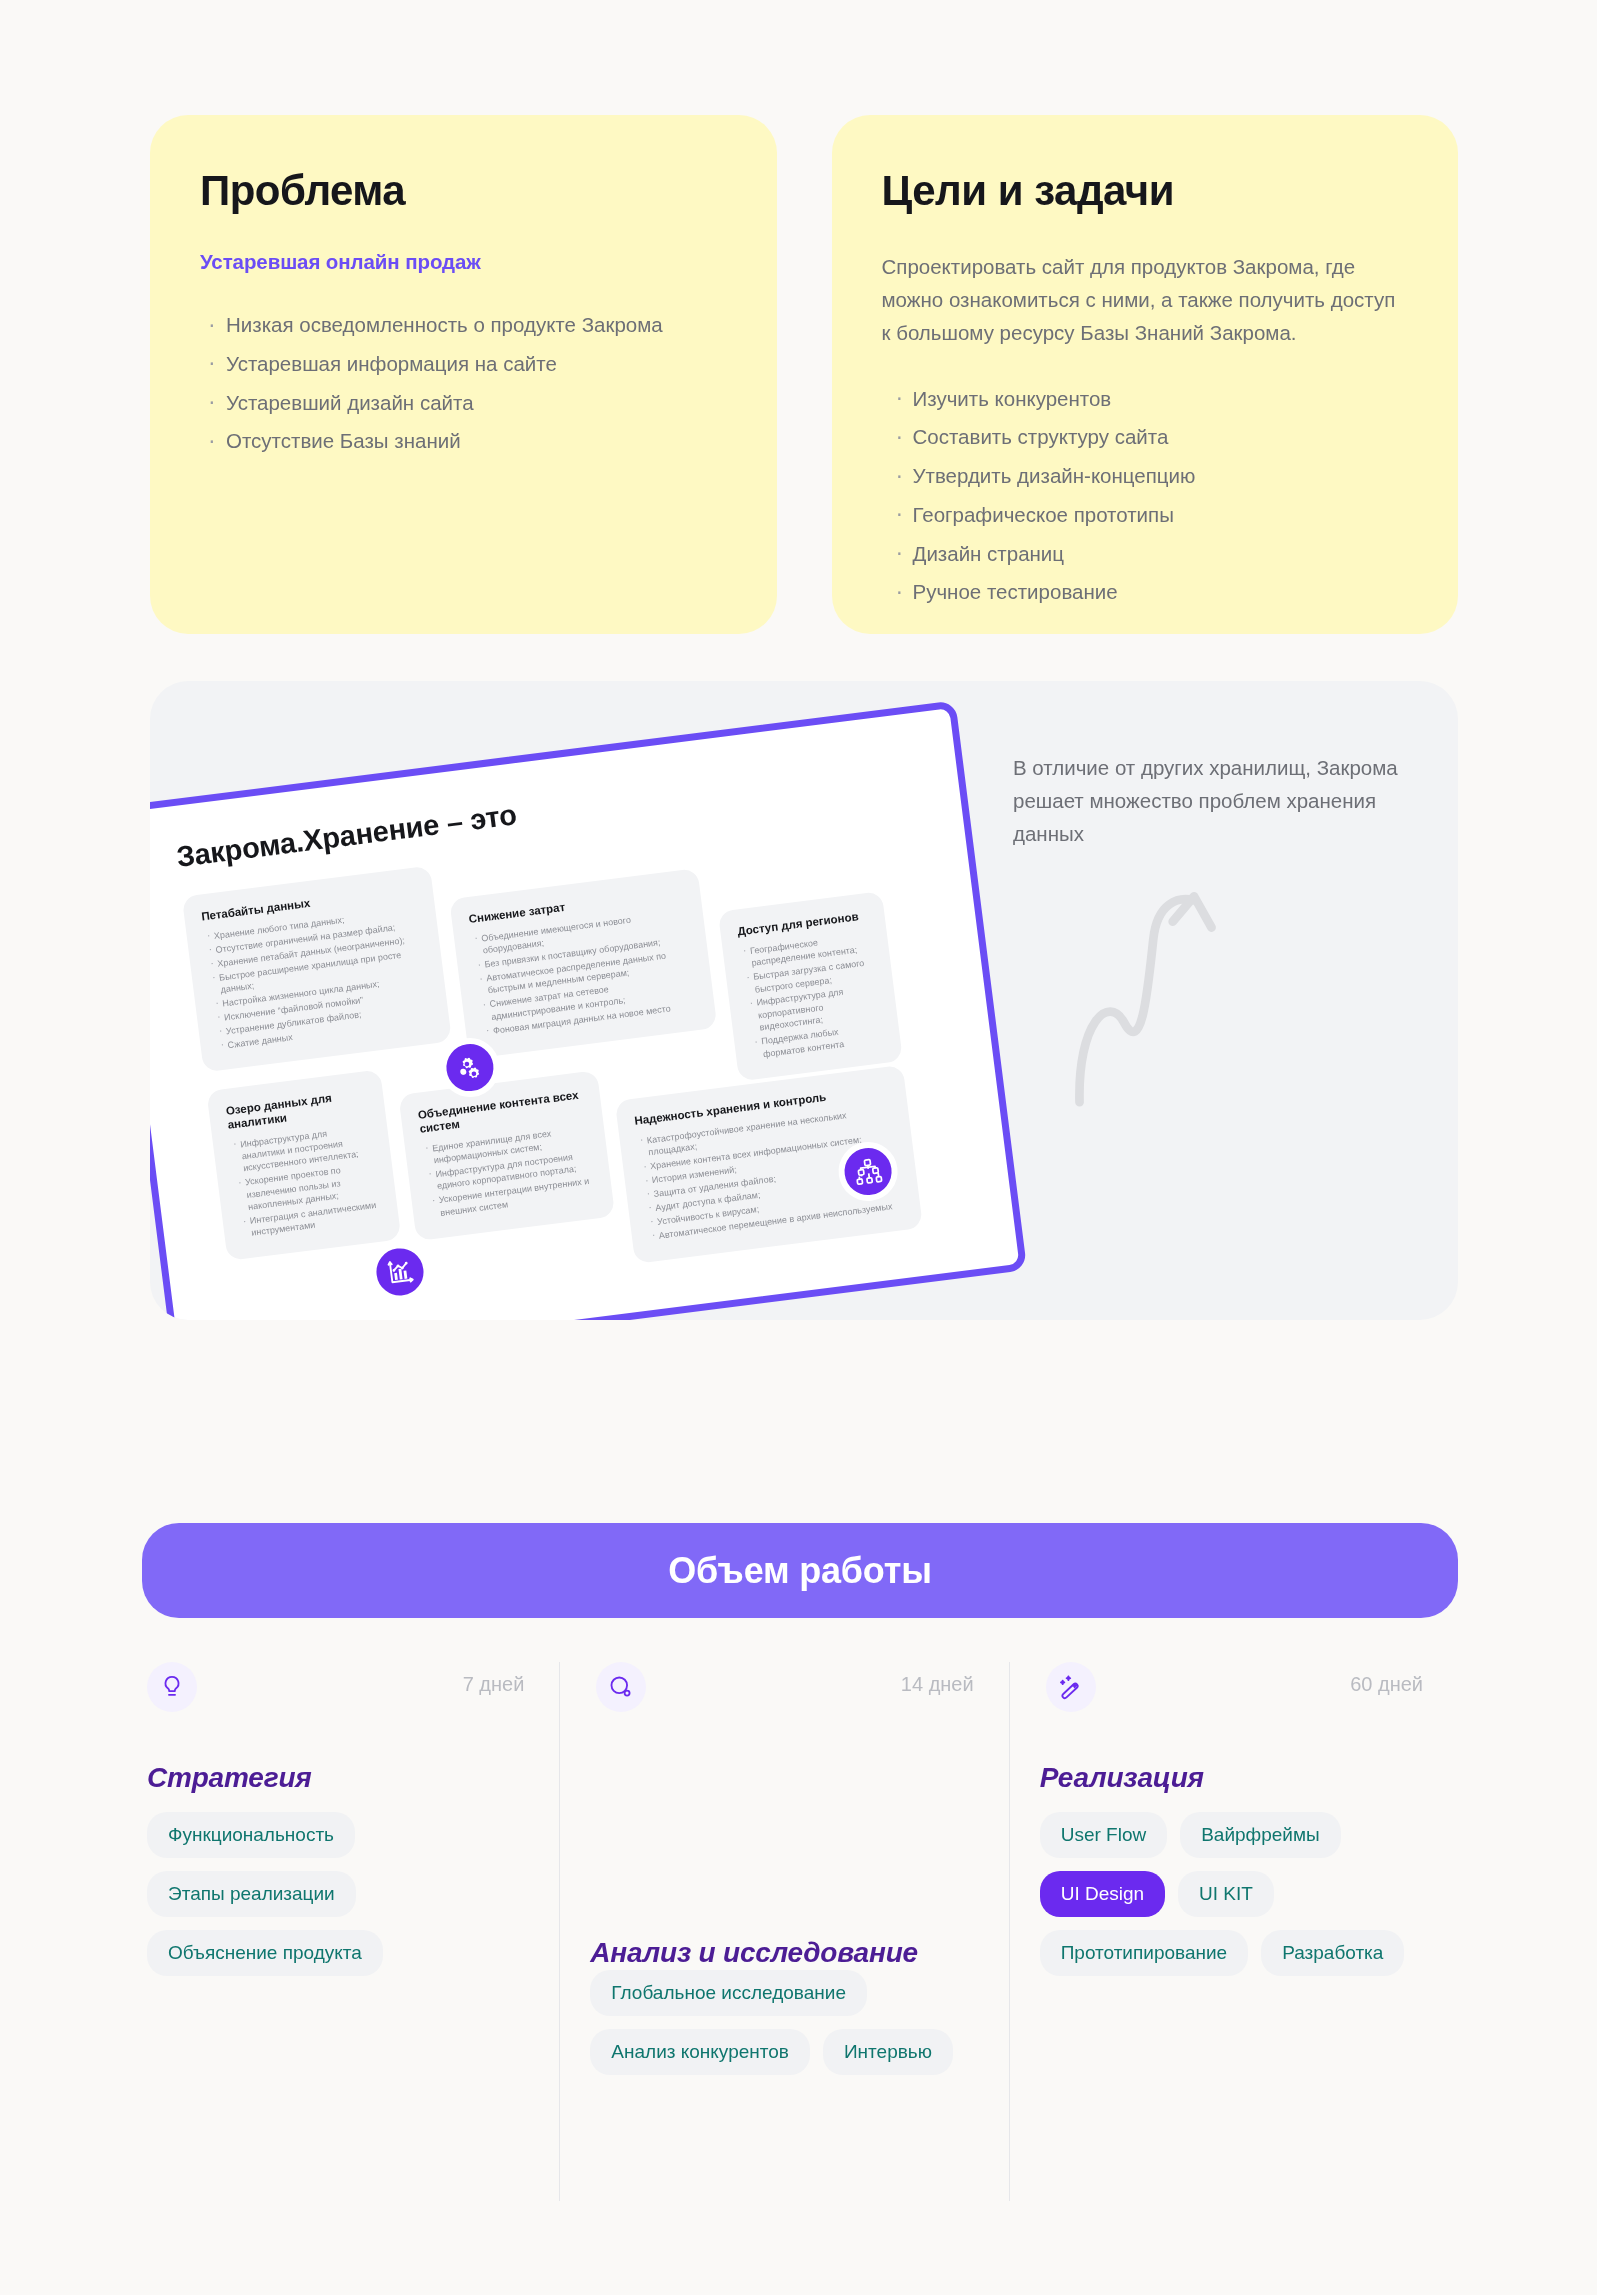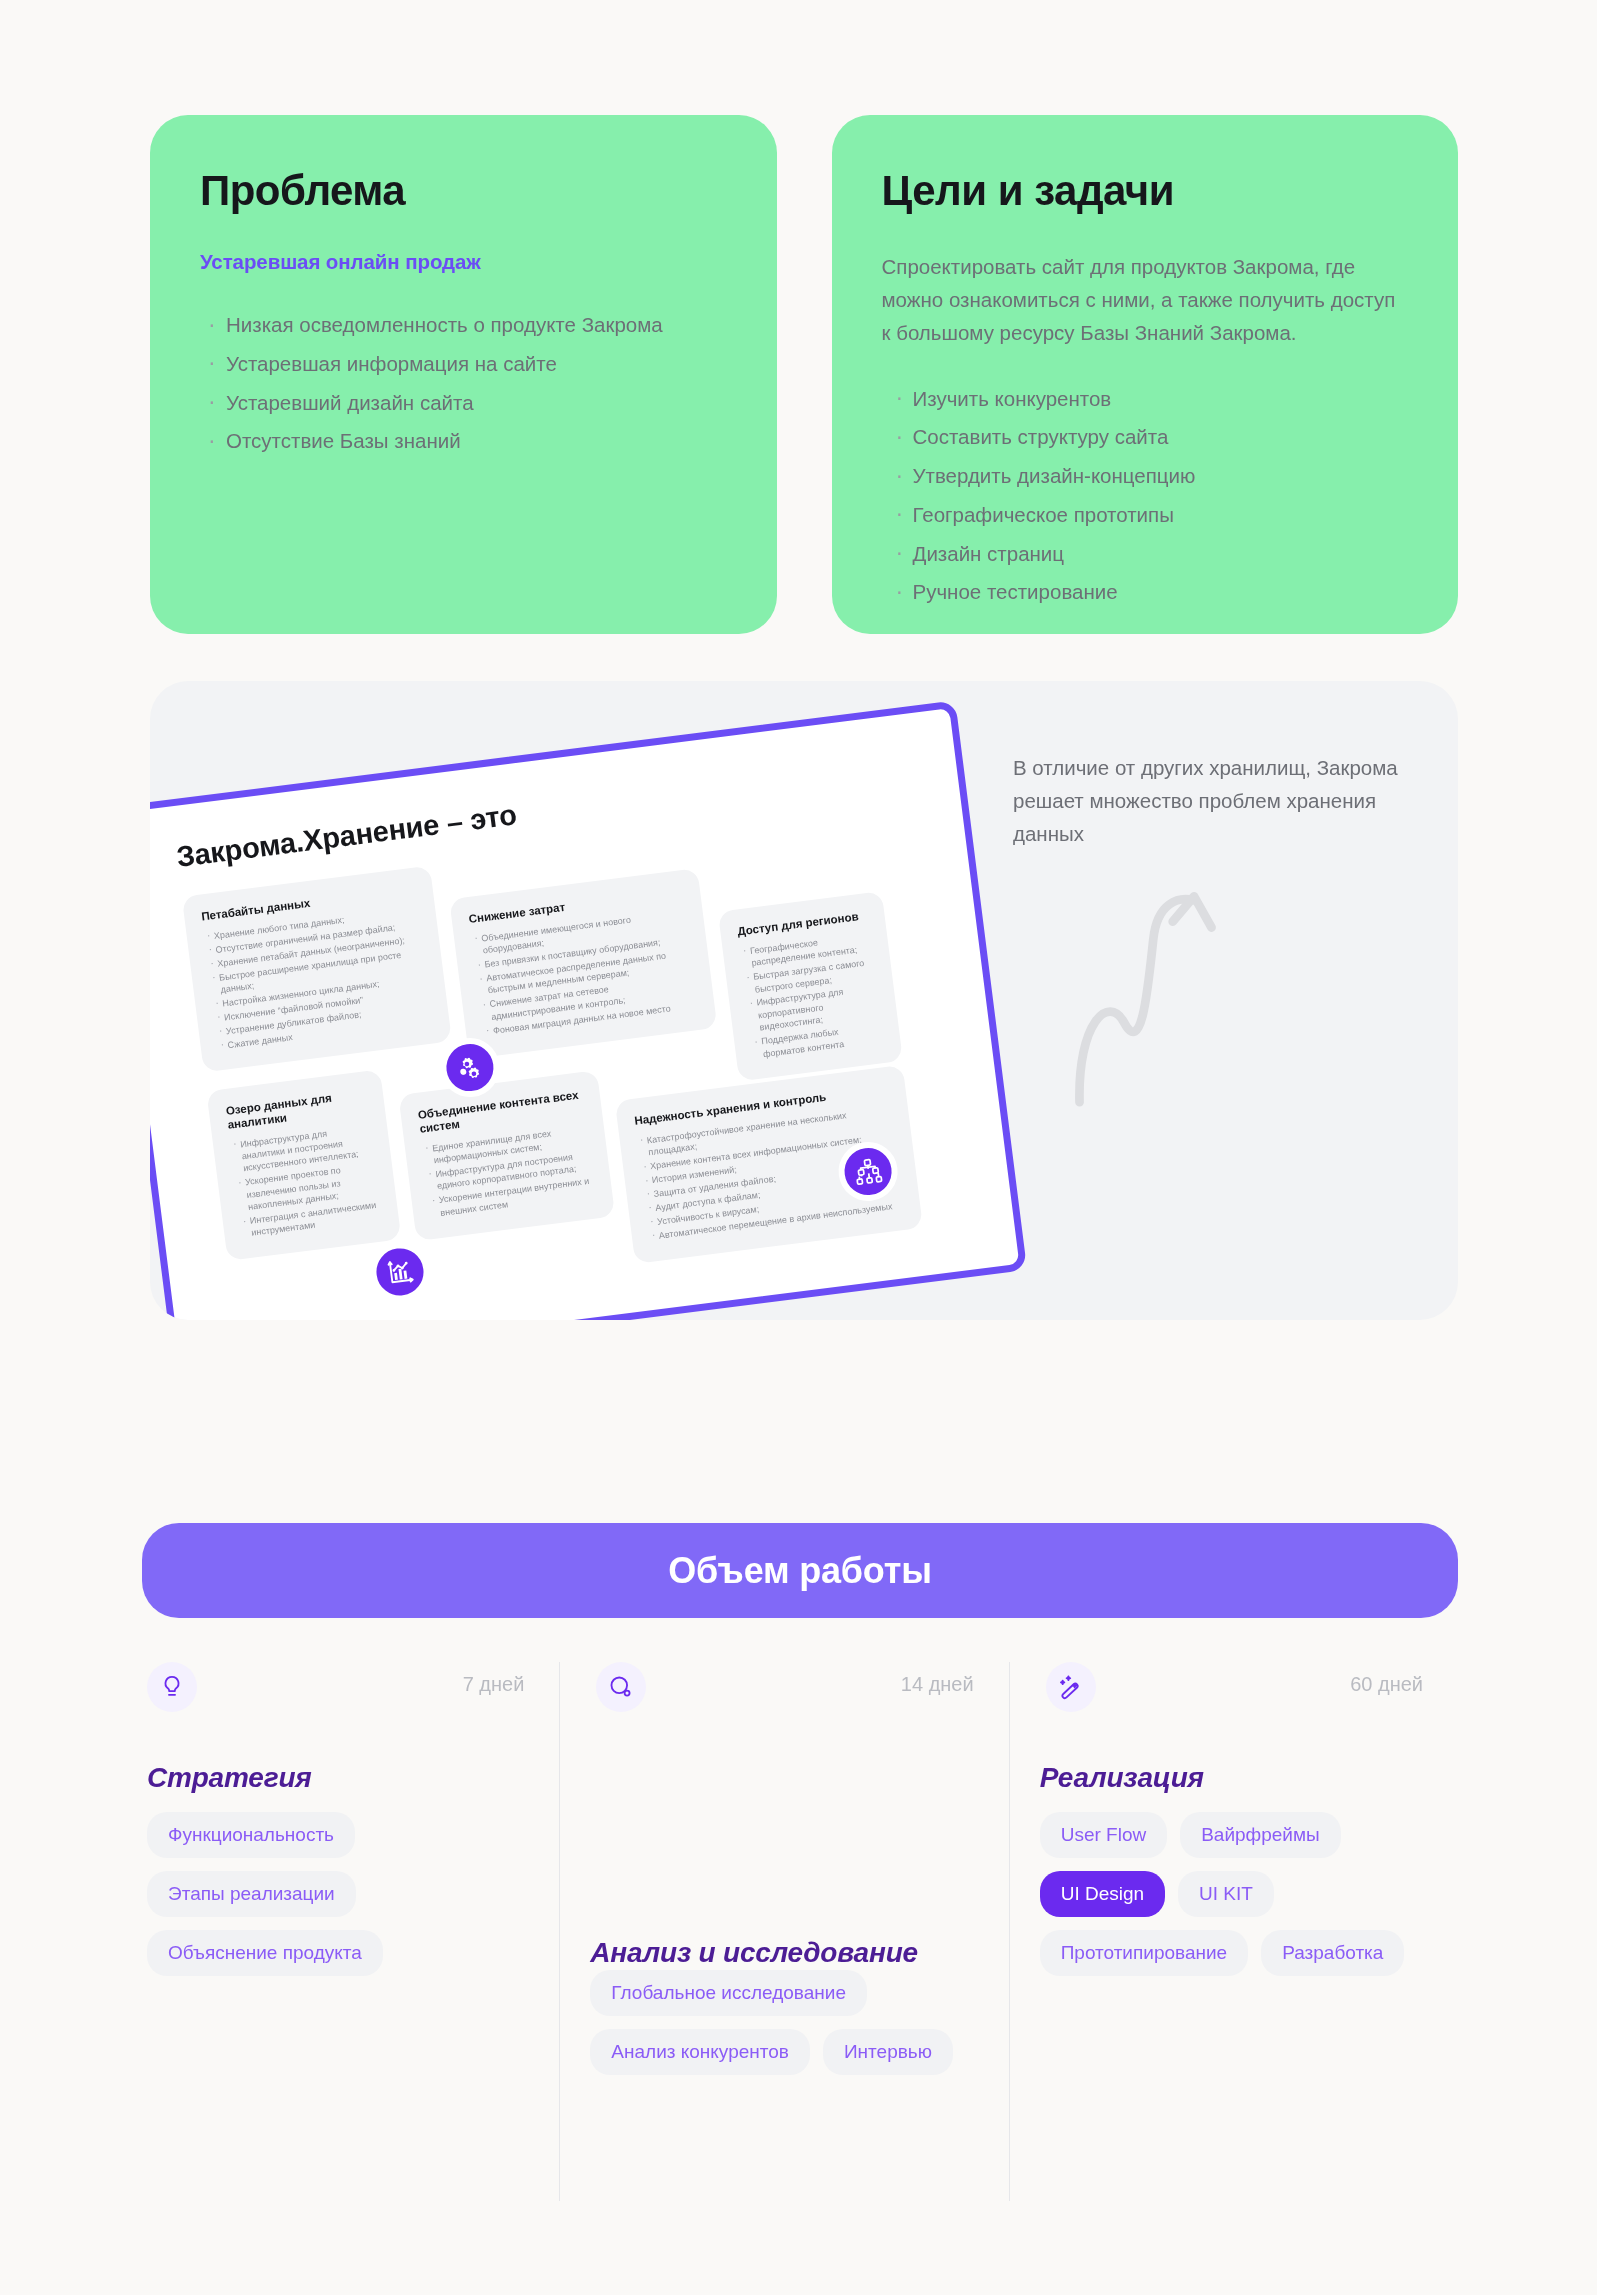--- a/index.html
+++ b/index.html
@@ -15,21 +15,21 @@
 
   
   .top-row {
     position: absolute;
     left: 150px; top: 115px;
     width: 1308px;
     display: flex;
     gap: 55px;
   }
   .info-card {
-    background: #86efac;
+    background: #fef9c3;
     border-radius: 38px;
     padding: 55px 50px 50px 50px;
     flex: 1 1 0;
   }
   .info-card.left  { height: 519px; }
   .info-card.right { height: 519px; }
 
   .card-title {
     font-size: 42px;
     font-weight: 700;
@@ -235,21 +235,21 @@
   }
   .col-body { position: absolute; left: 5px; right: 35px; }
   .col + .col .col-body { left: 30px; }
 
   .chips { display: flex; flex-wrap: wrap; gap: 13px; }
   .chip {
     background: #F1F2F4;
     border-radius: 20px;
     padding: 12px 21px;
     font-size: 19px;
-    color: #8b5cf6;
+    color: #0f766e;
     white-space: nowrap;
   }
   .chip.active { background: #6B2AEF; color: #ffffff; }
 
   
   .c1 .col-title-wrap { position: absolute; left: 5px; top: 100px; }
   .c1 .col-body       { top: 150px; }
   .c2 .col-title-wrap { position: absolute; left: 30px; top: 275px; }
   .c2 .col-body       { top: 308px; }
   .c3 .col-title-wrap { position: absolute; left: 30px; top: 100px; }

